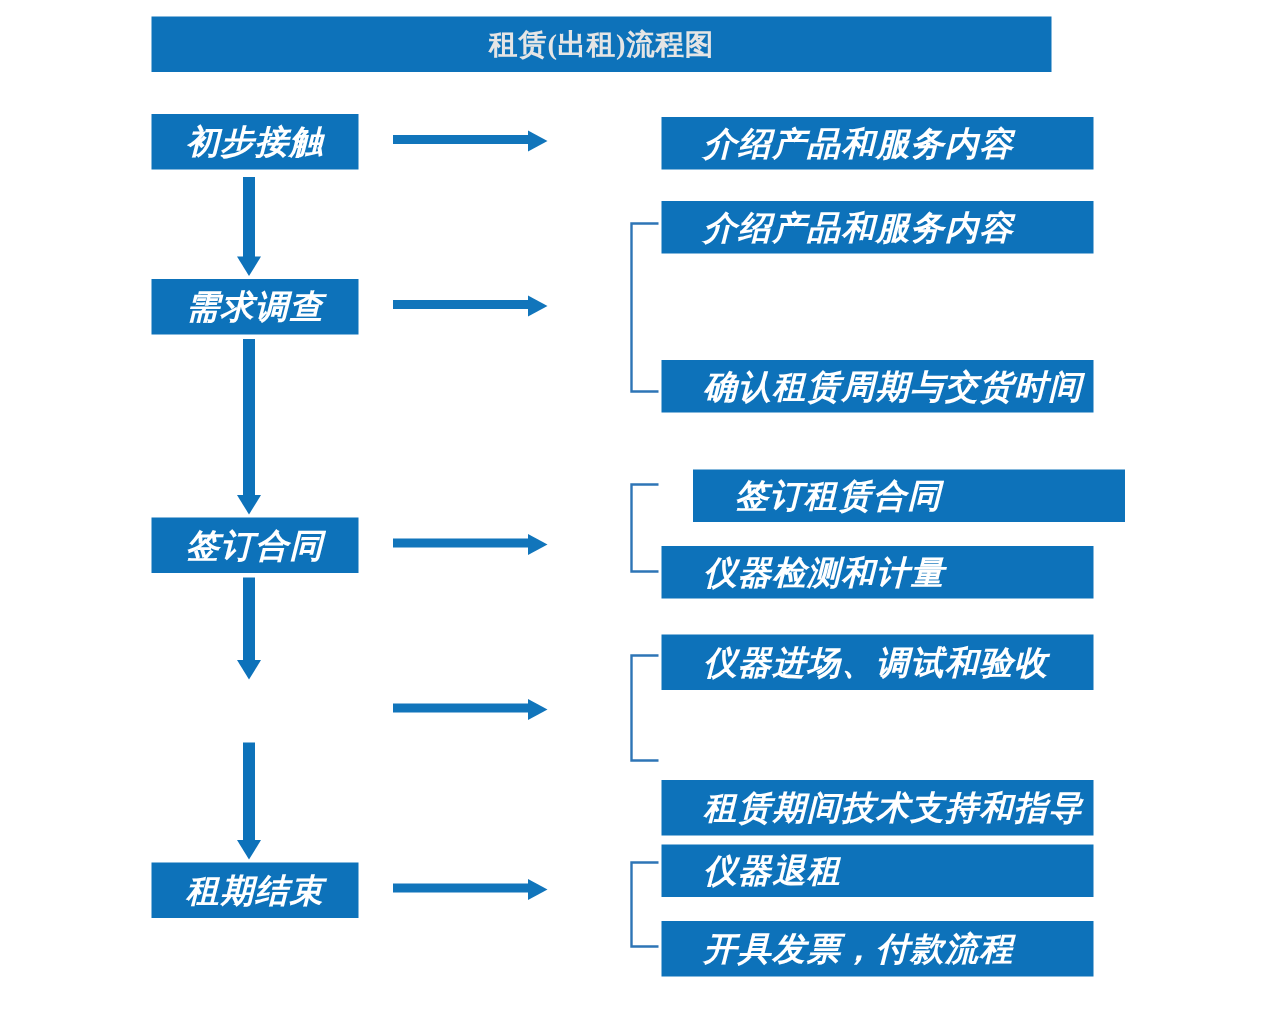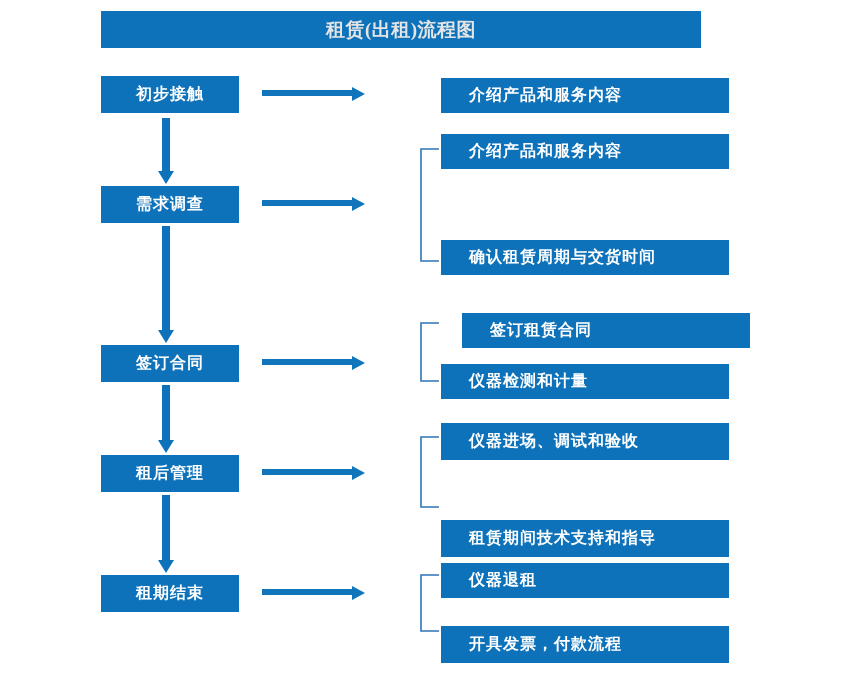--- a/index.html
+++ b/index.html
@@ -32,24 +32,25 @@
     font-size: 19px;
     font-weight: bold;
     letter-spacing: 0.5px;
   }
   .node {
     position: absolute;
     background: #0d72ba;
     color: #ffffff;
     display: flex;
     align-items: center;
-    font-size: 16px;
+    font-size: 22px;
     font-weight: bold;
     letter-spacing: 1px;
     white-space: nowrap;
+    font-style: italic;
   }
   .node.stage {
     justify-content: center;
     padding: 0 6px;
   }
   .node.task {
     justify-content: flex-start;
     padding-left: 28px;
   }
   .arrow-h {
@@ -71,42 +72,41 @@
 <div id="canvas">
 
   <div class="title-bar">租赁(出租)流程图</div>
 
   <div class="node stage" style="left:101px; top:76px; width:126px; height:37px;">初步接触</div>
 
   <div class="node stage" style="left:101px; top:186px; width:126px; height:37px;">需求调查</div>
 
   <div class="node stage" style="left:101px; top:345px; width:126px; height:37px;">签订合同</div>
 
-  <div class="node stage" style="left:101px; top:455px; width:126px; height:37px;">租后管理</div>
 
   <div class="node stage" style="left:101px; top:575px; width:126px; height:37px;">租期结束</div>
 
   <div class="node task" style="left:441px; top:78px; width:260px; height:35px;">介绍产品和服务内容</div>
 
   <div class="node task" style="left:441px; top:134px; width:260px; height:35px;">介绍产品和服务内容</div>
 
 
   <div class="node task" style="left:441px; top:240px; width:260px; height:35px;">确认租赁周期与交货时间</div>
 
   <div class="node task" style="left:462px; top:313px; width:260px; height:35px;">签订租赁合同</div>
 
   <div class="node task" style="left:441px; top:364px; width:260px; height:35px;">仪器检测和计量</div>
 
   <div class="node task" style="left:441px; top:423px; width:260px; height:37px;">仪器进场、调试和验收</div>
 
   <div class="node task" style="left:441px; top:490px; width:260px; height:37px;margin-top:30px;">租赁期间技术支持和指导</div>
 
   <div class="node task" style="left:441px; top:563px; width:260px; height:35px;">仪器退租</div>
 
-  <div class="node task" style="left:441px; top:614px; width:260px; height:37px;margin-top:12px;">开具发票，付款流程</div>
+  <div class="node task" style="left:441px; top:614px; width:260px; height:37px;">开具发票，付款流程</div>
 
   <div class="arrow-v" style="left:156px; top:118px; width:20px; height:68px;">
     <svg width="20" height="68" viewBox="0 0 20 68">
       <rect x="6" y="0" width="8" height="55" fill="#0d72ba"></rect>
       <polygon points="2,53 18,53 10,66" fill="#0d72ba"></polygon>
     </svg>
   </div>
 
   <div class="arrow-v" style="left:156px; top:226px; width:20px; height:119px;">
     <svg width="20" height="119" viewBox="0 0 20 119">

